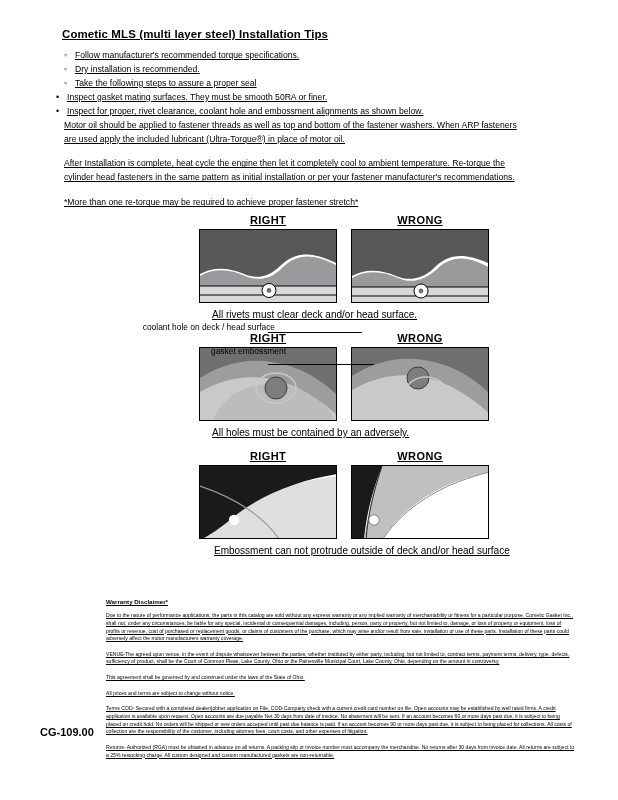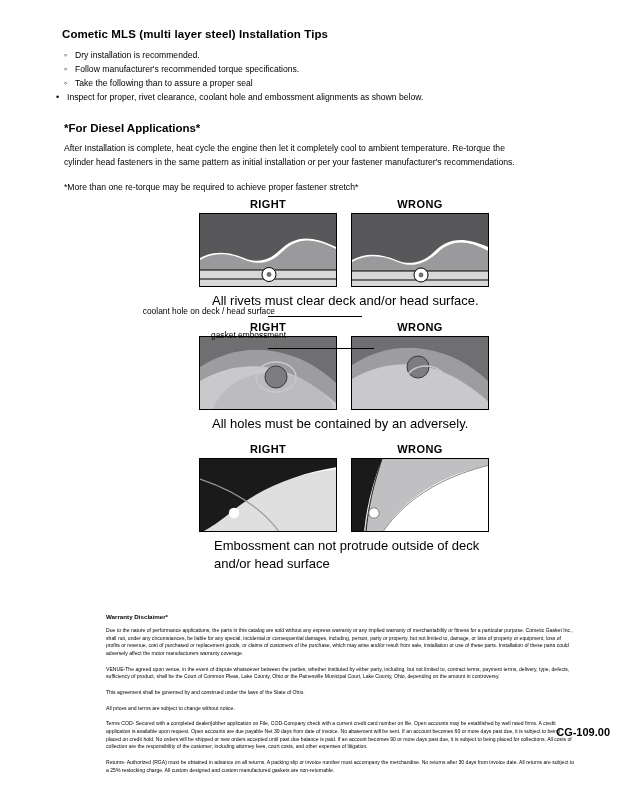--- a/index.html
+++ b/index.html
@@ -11,20 +11,21 @@
     width: 618px; height: 800px;
     font-family: "Liberation Sans", sans-serif;
     color: #000000;
     position: relative;
     overflow: hidden;
   }
   .page {
     position: relative;
     width: 618px; height: 756px;
     padding: 28px 44px 16px 44px;
+    text-decoration: underline;
   }
   h1.title {
     font-size: 11.5px;
     font-weight: bold;
     margin: 0 0 9px 18px;
     letter-spacing: .1px;
   }
   ul.bullets {
     list-style: none;
     margin: 0 0 0 20px;
@@ -93,21 +94,21 @@
     margin-bottom: 3px;
   }
   .fig {
     width: 138px; height: 74px;
     border: 1px solid #000;
     overflow: hidden;
     position: relative;
     background: #ffffff;
   }
   .figcaption {
-    font-size: 13px;
+    font-size: 10px;
     margin: 5px 0 0 0;
     padding-left: 168px;
     line-height: 1.4;
   }
   .figcaption.wide { padding-left: 170px; max-width: 470px; }
 
   .callouts {
     position: absolute;
     left: 62px;
     top: 108px;
@@ -135,45 +136,46 @@
     margin: 0 0 7px 0;
   }
   .warranty p {
     font-size: 5.1px;
     line-height: 1.5;
     margin: 0 0 8px 0;
     text-align: left;
   }
   .docnum {
     position: absolute;
-    left: 0; right: 8px;
+    left: 0; right: 0;
     bottom: 18px;
-    text-align: right;
+    text-align: left;
     font-size: 11px;
     font-weight: bold;
     padding-left: 40px;
   }
 </style>
 </head>
 <body>
 
 <div class="page">
 
   <h1 class="title">Cometic MLS (multi layer steel) Installation Tips</h1>
 
   <ul class="bullets">
+    <li>Follow manufacturer's recommended torque specifications.</li>
     <li>Dry installation is recommended.</li>
-    <li>Follow manufacturer's recommended torque specifications.</li>
-    <li>Take the following than to assure a proper seal</li>
+    <li>Take the following steps to assure a proper seal</li>
   </ul>
   <ul class="sub">
+    <li>Inspect gasket mating surfaces.  They must be smooth 50RA or finer.</li>
     <li>Inspect for proper, rivet clearance, coolant hole and embossment alignments as shown below.</li>
   </ul>
 
-  <h2 class="subtitle">*For Diesel Applications*</h2>
+  <p class="body">Motor oil should be applied to fastener threads as well as top and bottom of the fastener washers.  When ARP fasteners are used apply the included lubricant (Ultra-Torque®) in place of motor oil.</p>
   <p class="body">After Installation is complete, heat cycle the engine then let it completely cool to ambient temperature. Re-torque the cylinder head fasteners in the same pattern as initial installation or per your fastener manufacturer's recommendations.</p>
   <p class="note">*More than one re-torque may be required to achieve proper fastener stretch*</p>
 
   <div class="figures">
 
     <div class="figrow">
       <div class="figcell">
         <div class="figlabel">RIGHT</div>
         <div class="fig">
           <svg viewBox="0 0 138 74" width="138" height="74">

